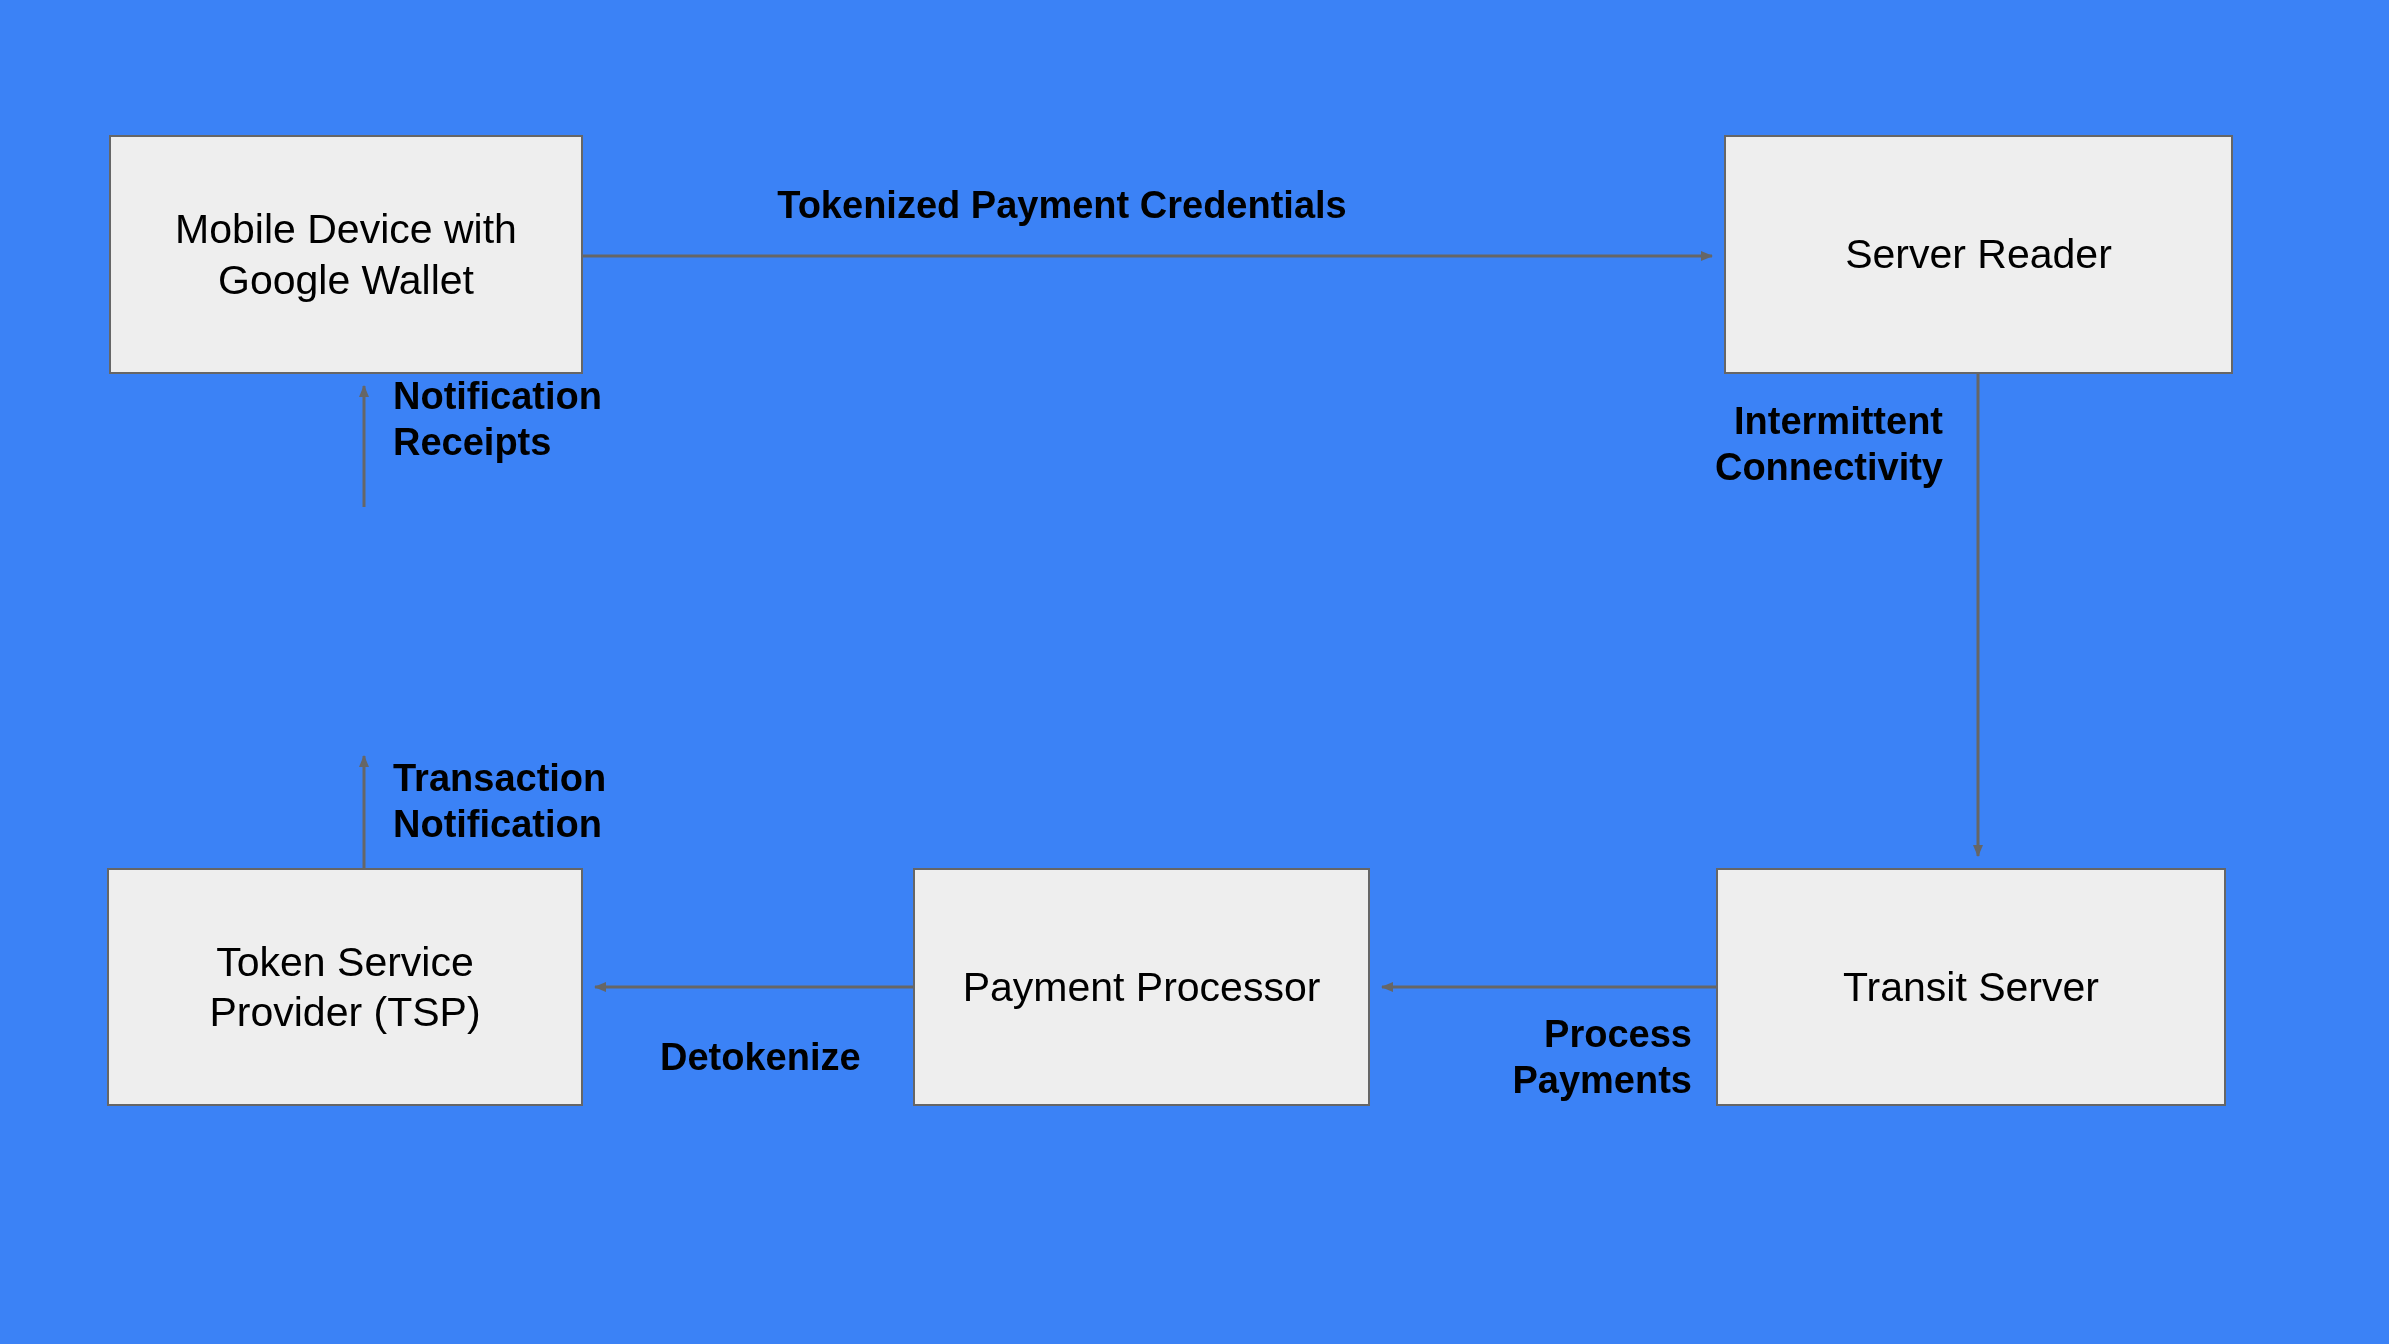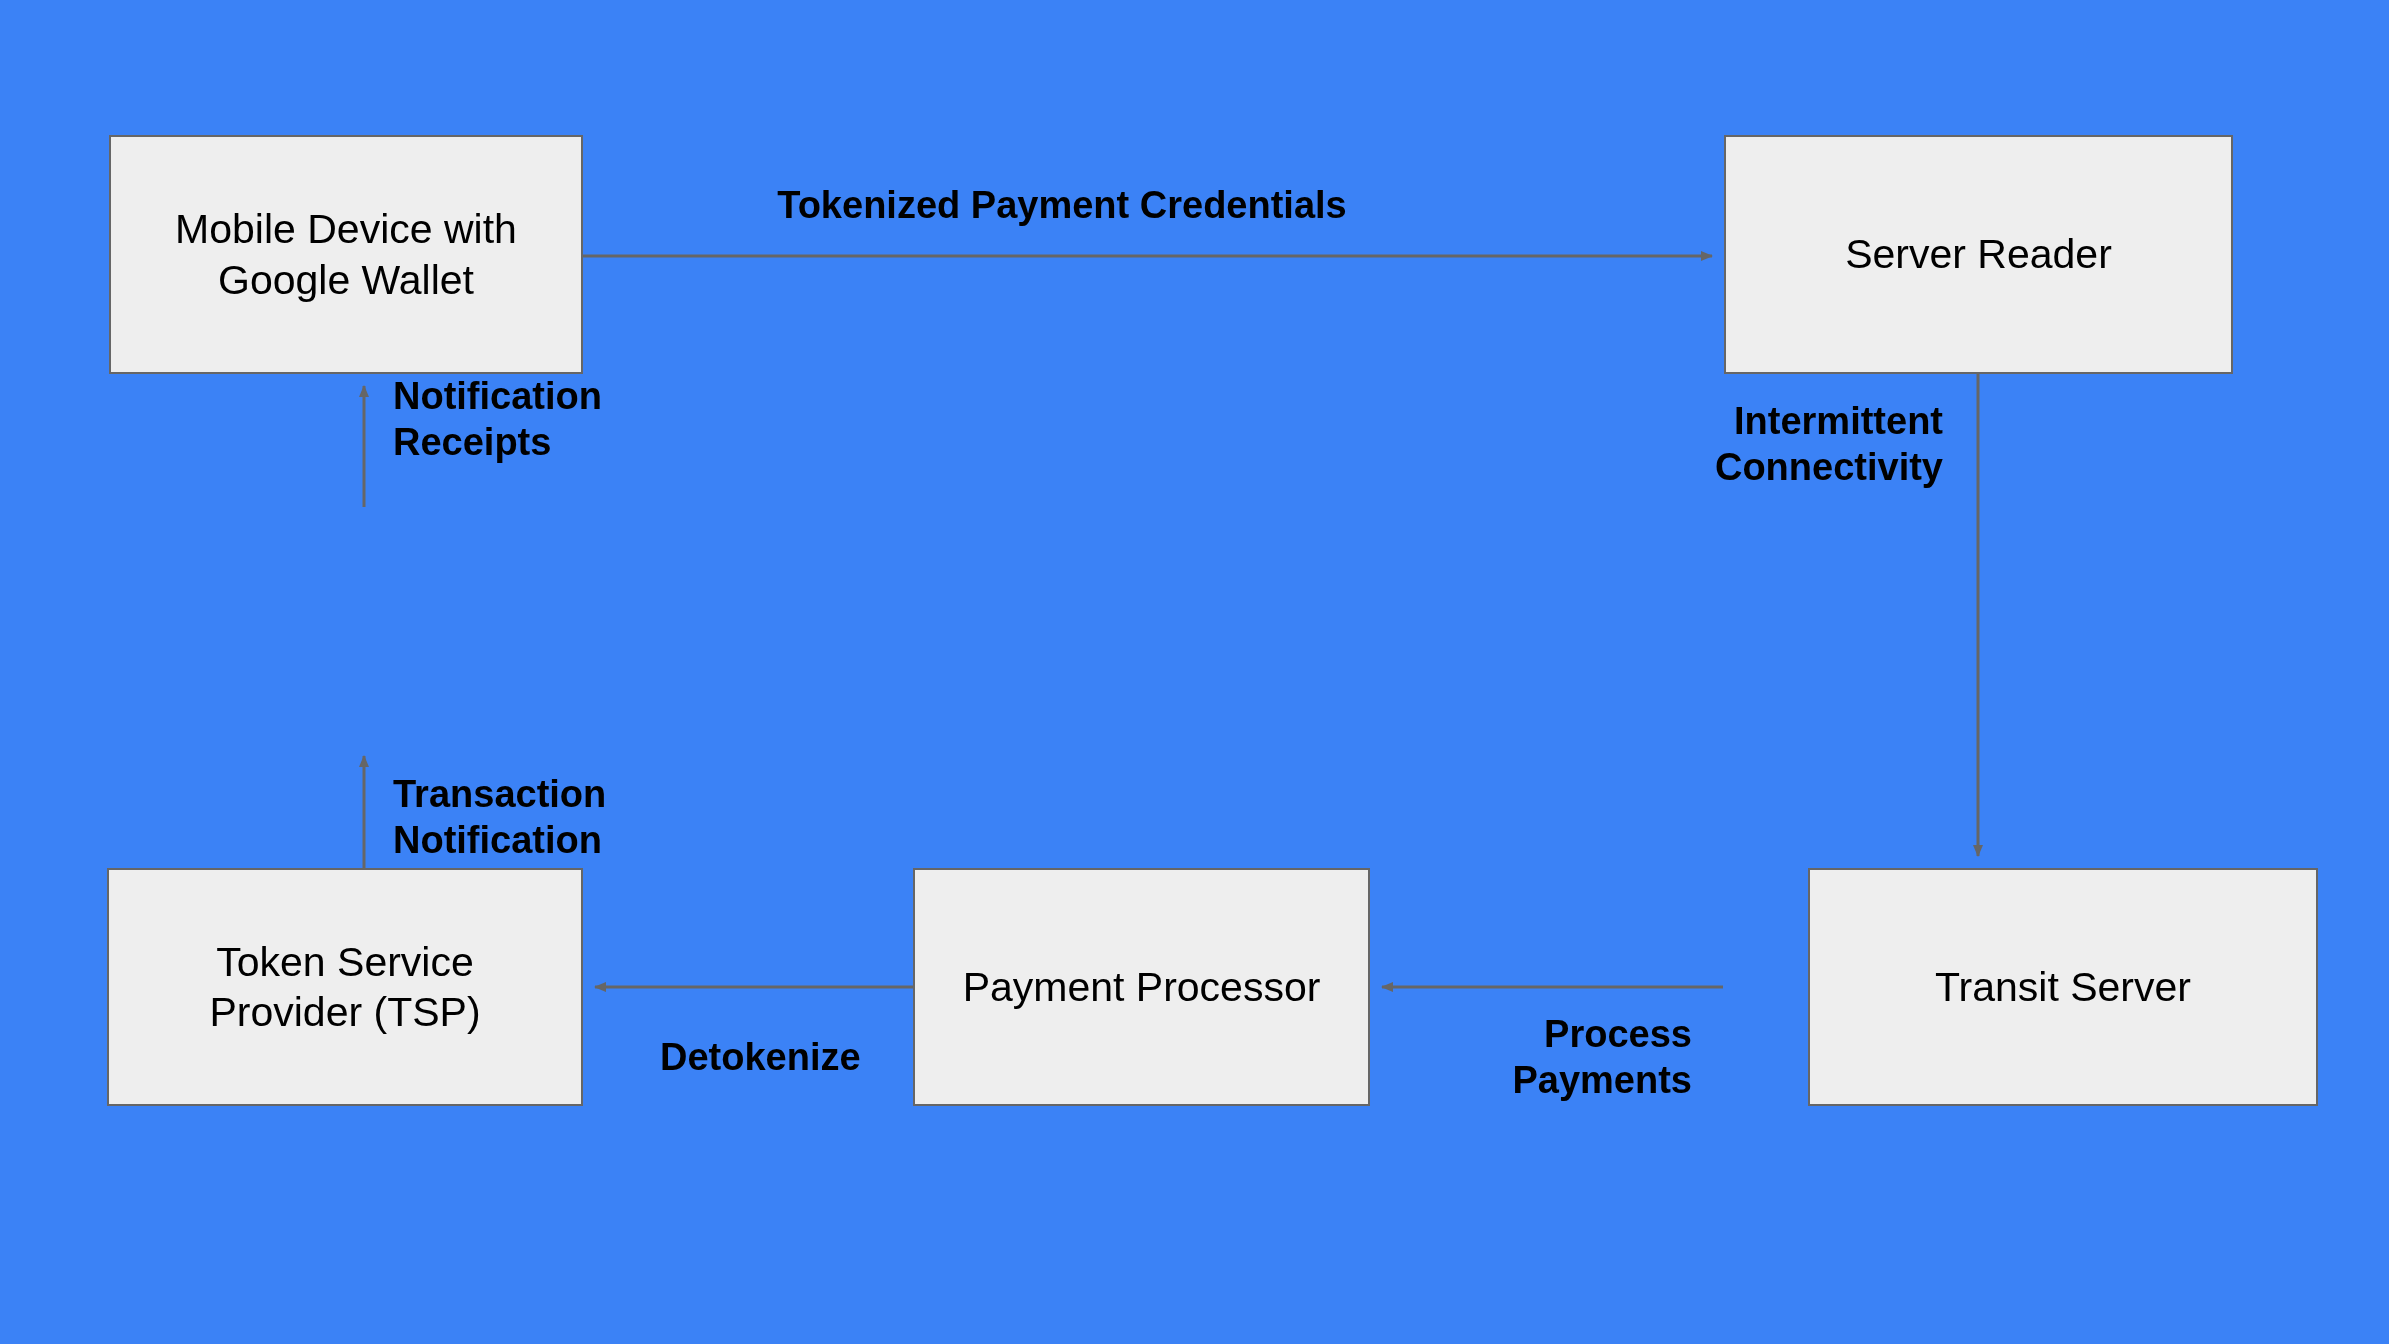--- a/index.html
+++ b/index.html
@@ -57,26 +57,26 @@
   }
   .el-center { text-align: center; transform: translate(-50%, -50%); }
   .el-left   { text-align: left;   transform: translate(0, -50%); }
 
   
   #node-mobile-device   { left: 109px;  top: 135px;  width: 474px; height: 239px; }
   #node-transit-reader  { left: 1724px; top: 135px;  width: 509px; height: 239px; }
   #node-google-server   { left: 108px;  top: 507px;  width: 486px; height: 238px; }
   #node-tsp             { left: 107px;  top: 868px;  width: 476px; height: 238px; }
   #node-payment-proc    { left: 913px;  top: 868px;  width: 457px; height: 238px; }
-  #node-transit-server  { left: 1808px; top: 868px;  width: 510px; height: 238px; }
+  #node-transit-server  { left: 1716px; top: 868px;  width: 510px; height: 238px; }
 
   
   #label-tokenized      { left: 1062px; top: 205px; }
   #label-notification   { left: 393px;  top: 419px; }
-  #label-transaction    { left: 393px;  top: 801px; margin-top: 16px; }
+  #label-transaction    { left: 393px;  top: 801px; }
   #label-intermittent   { left: 1943px; top: 444px; text-align: right; transform: translate(-100%, -50%); }
   #label-batched        { left: 1943px; top: 782px; text-align: right; transform: translate(-100%, -50%); }
   #label-process        { left: 1692px; top: 1057px; text-align: right; transform: translate(-100%, -50%); }
   #label-detokenize     { left: 660px;  top: 1057px; }
 </style>
 </head>
 <body>
 
 <div id="canvas">
 

